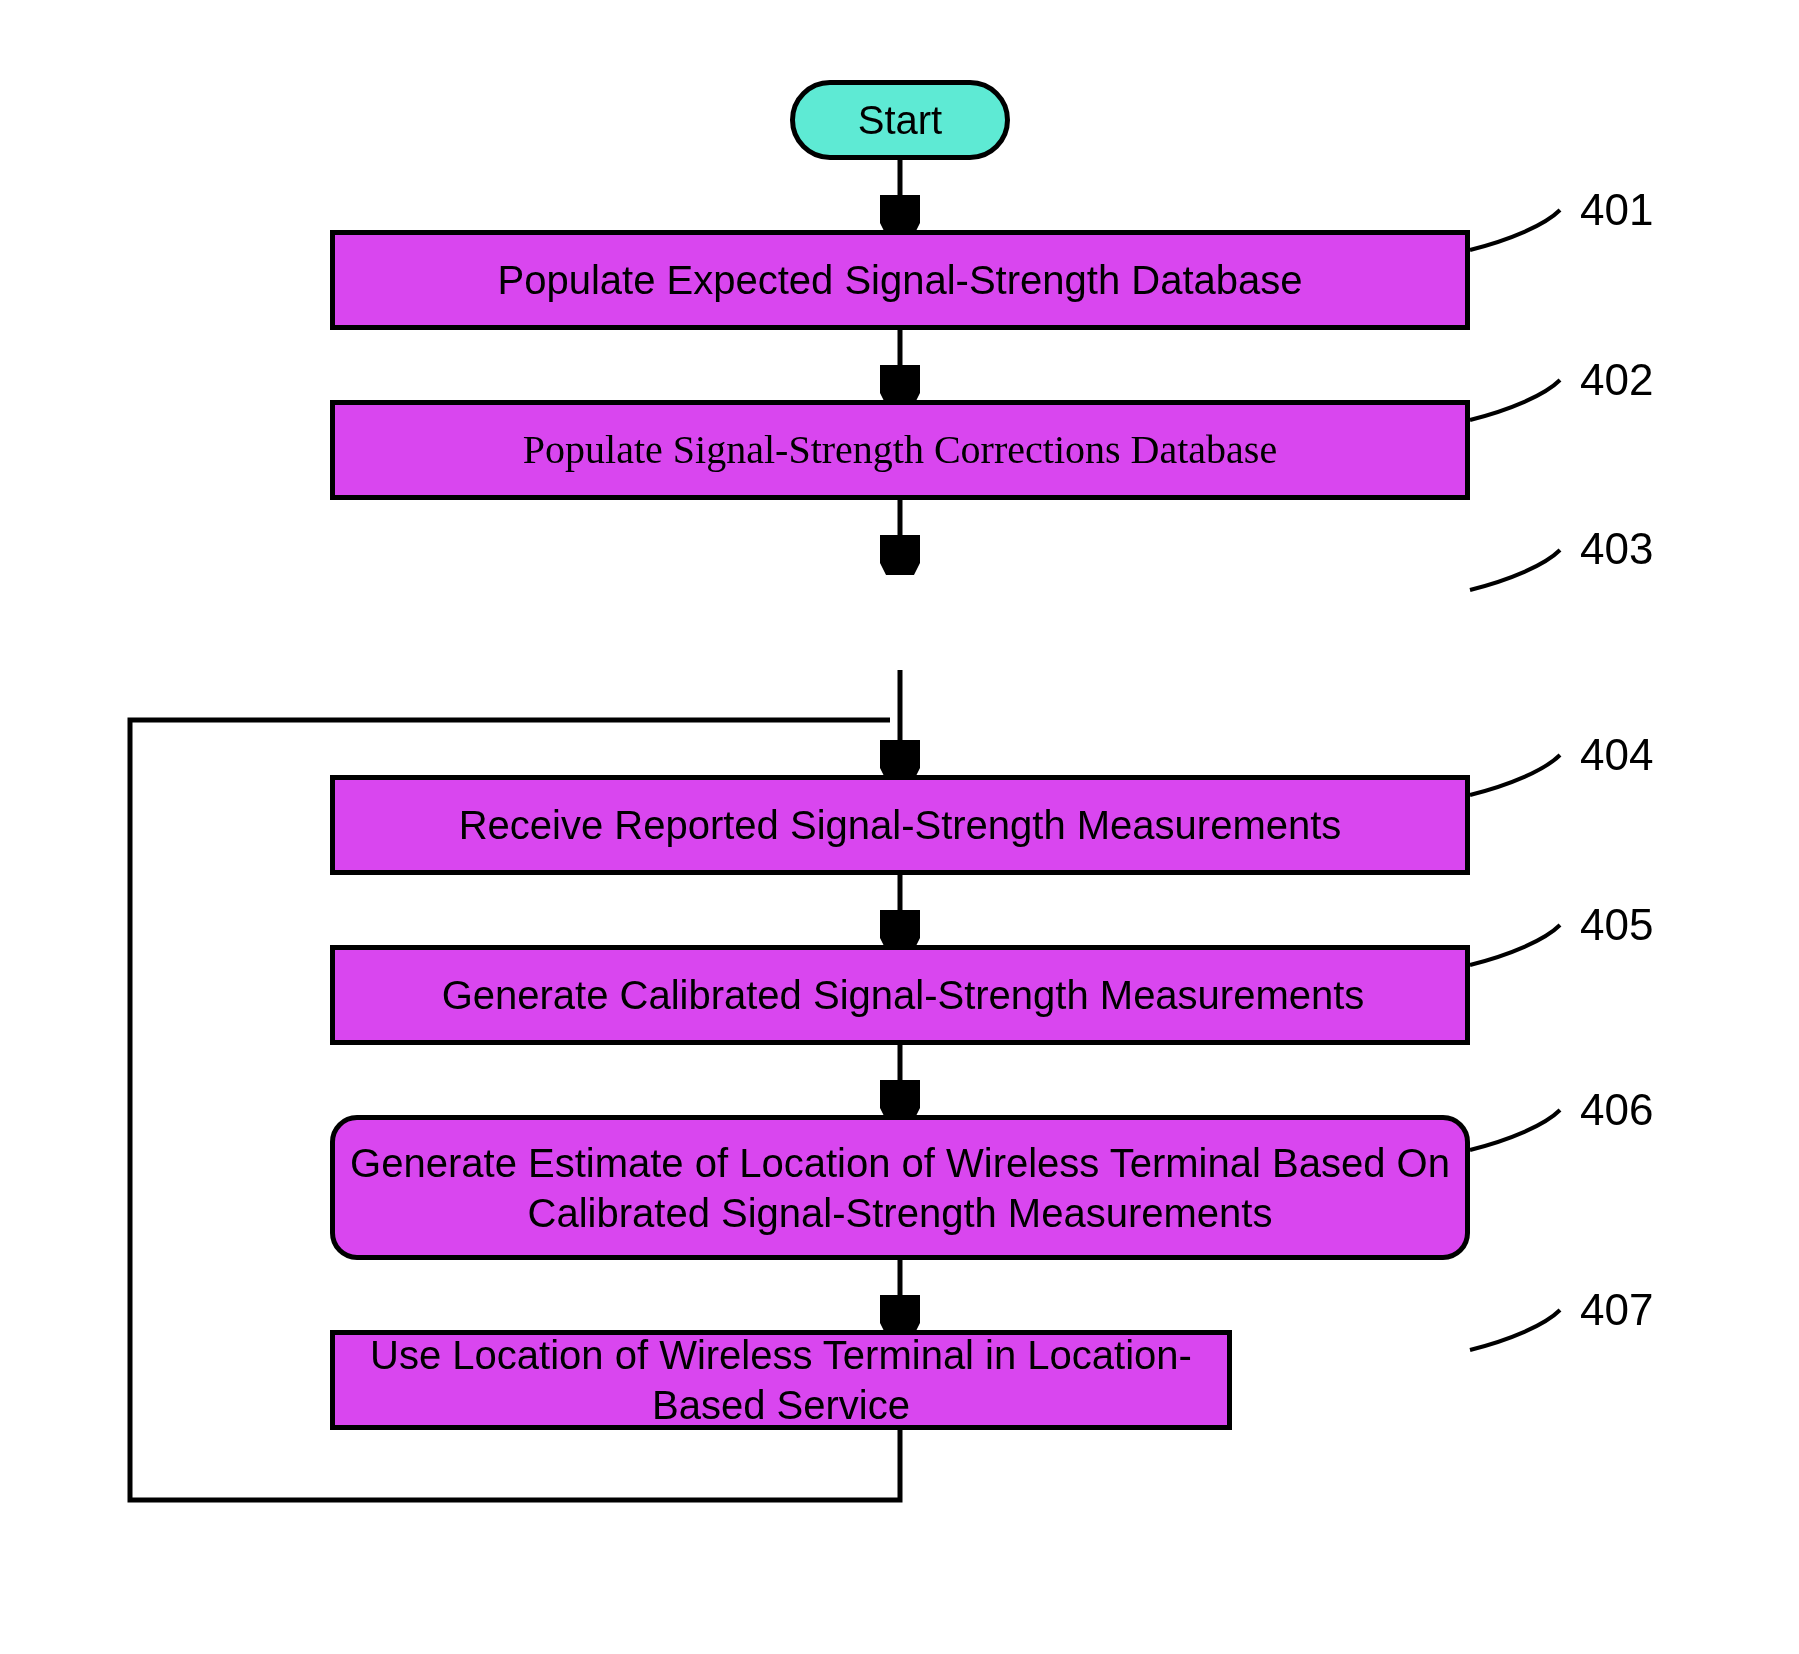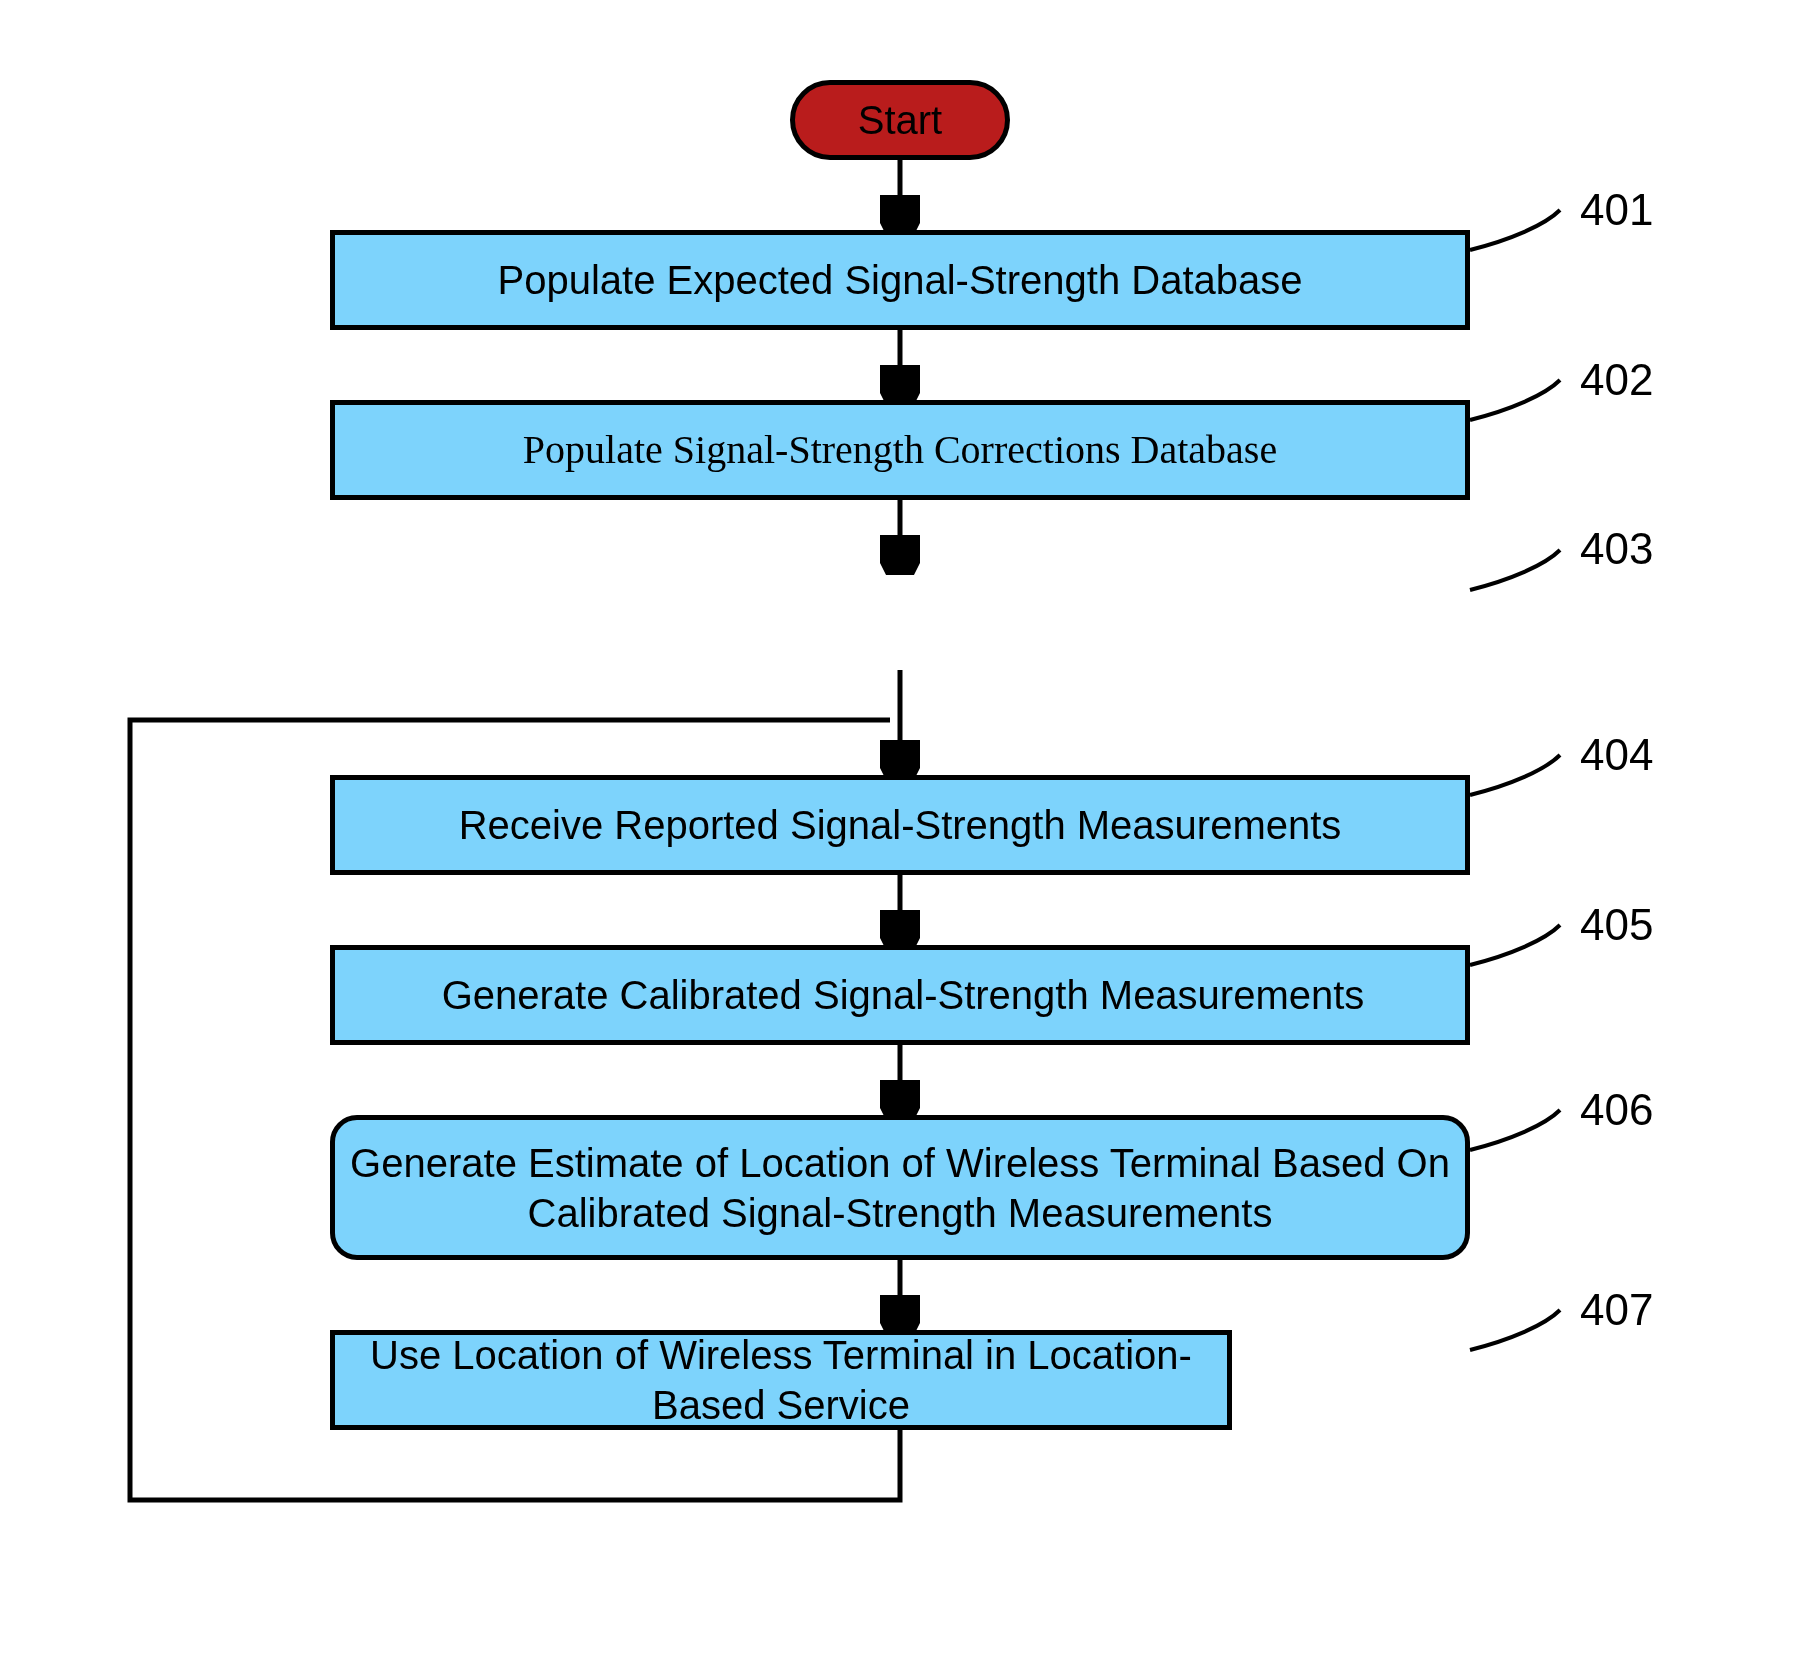--- a/index.html
+++ b/index.html
@@ -14,33 +14,33 @@
     height: 1654px;
   }
   .terminator {
     position: absolute;
     border: 5px solid #000;
     border-radius: 50px;
     display: flex;
     align-items: center;
     justify-content: center;
     font-size: 40px;
-    background: #b91c1c;
+    background: #5eead4;
     box-sizing: border-box;
   }
   .process {
     position: absolute;
     border: 5px solid #000;
     display: flex;
     align-items: center;
     justify-content: center;
     text-align: center;
     font-size: 40px;
     line-height: 1.25;
-    background: #7dd3fc;
+    background: #d946ef;
     box-sizing: border-box;
     padding: 6px 10px;
   }
   .label {
     position: absolute;
     font-size: 44px;
   }
   svg.flowlines {
     position: absolute;
     left: 0;

